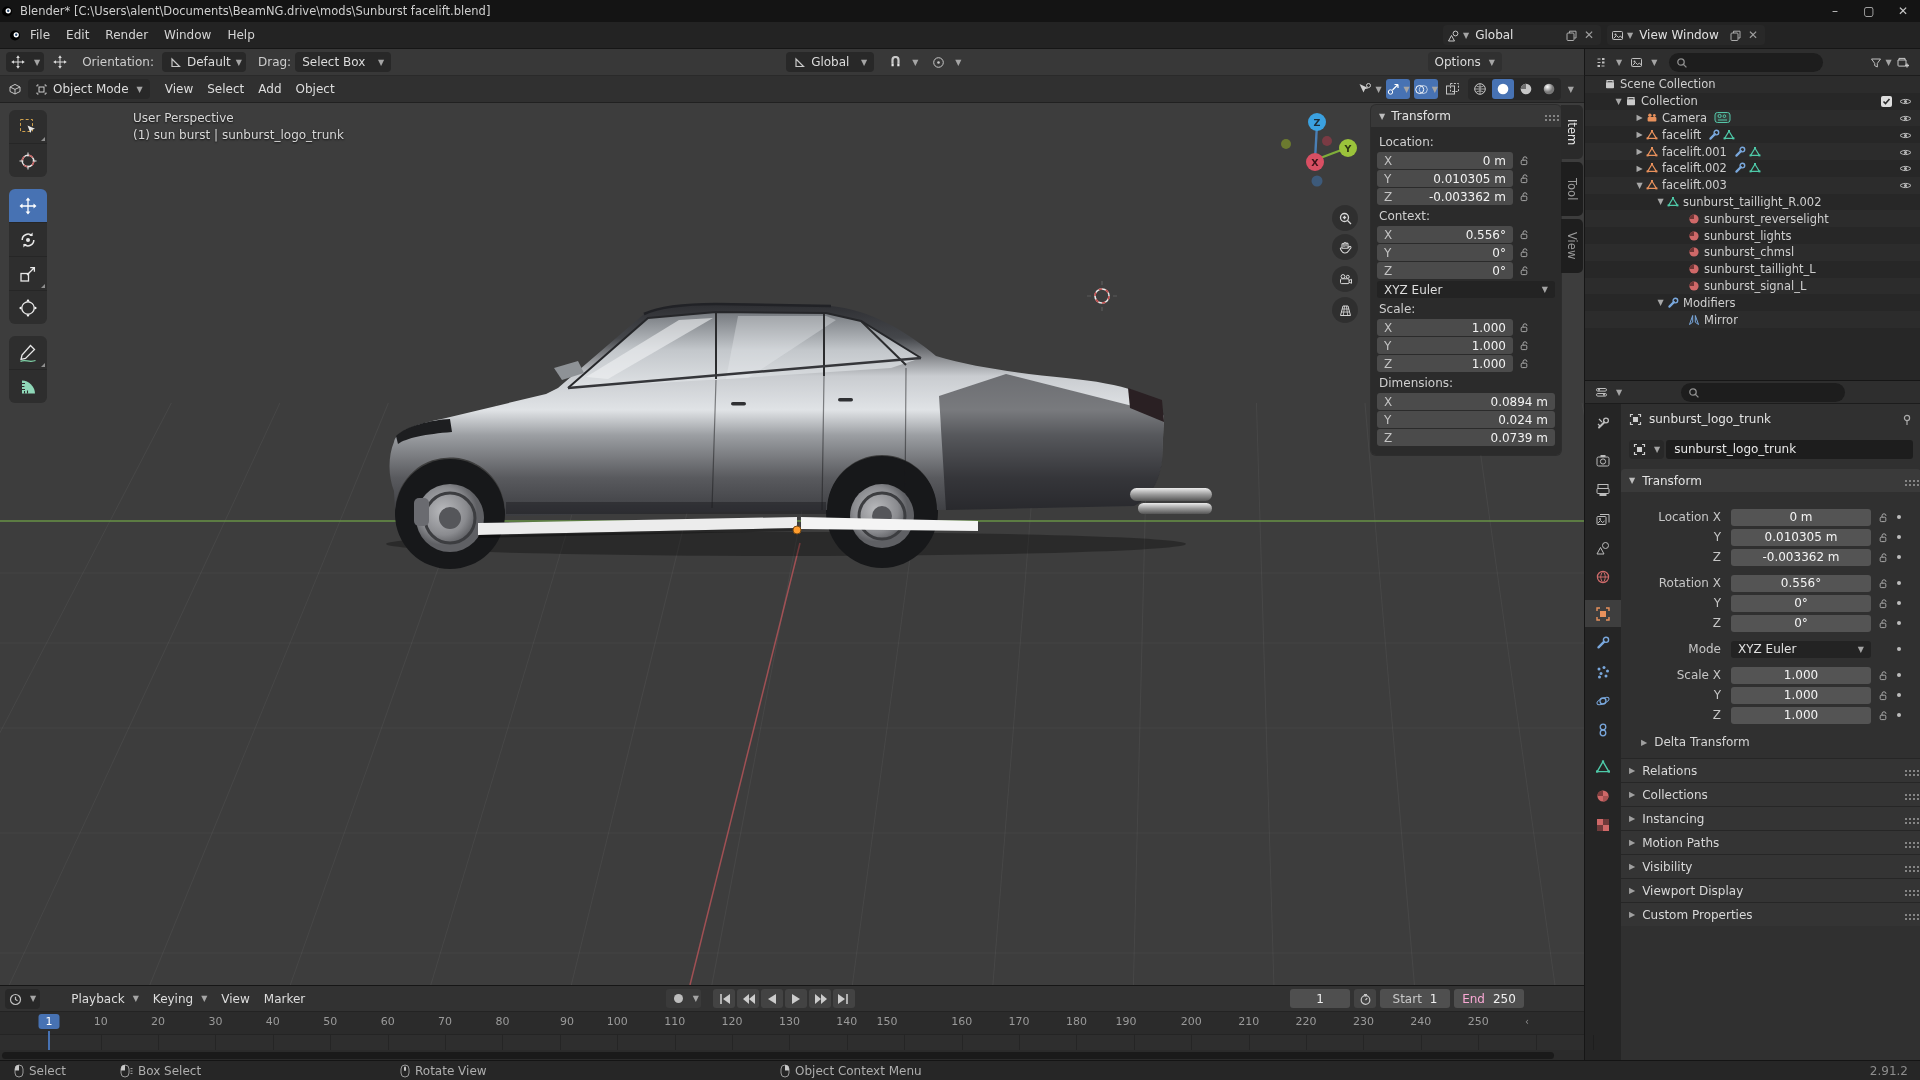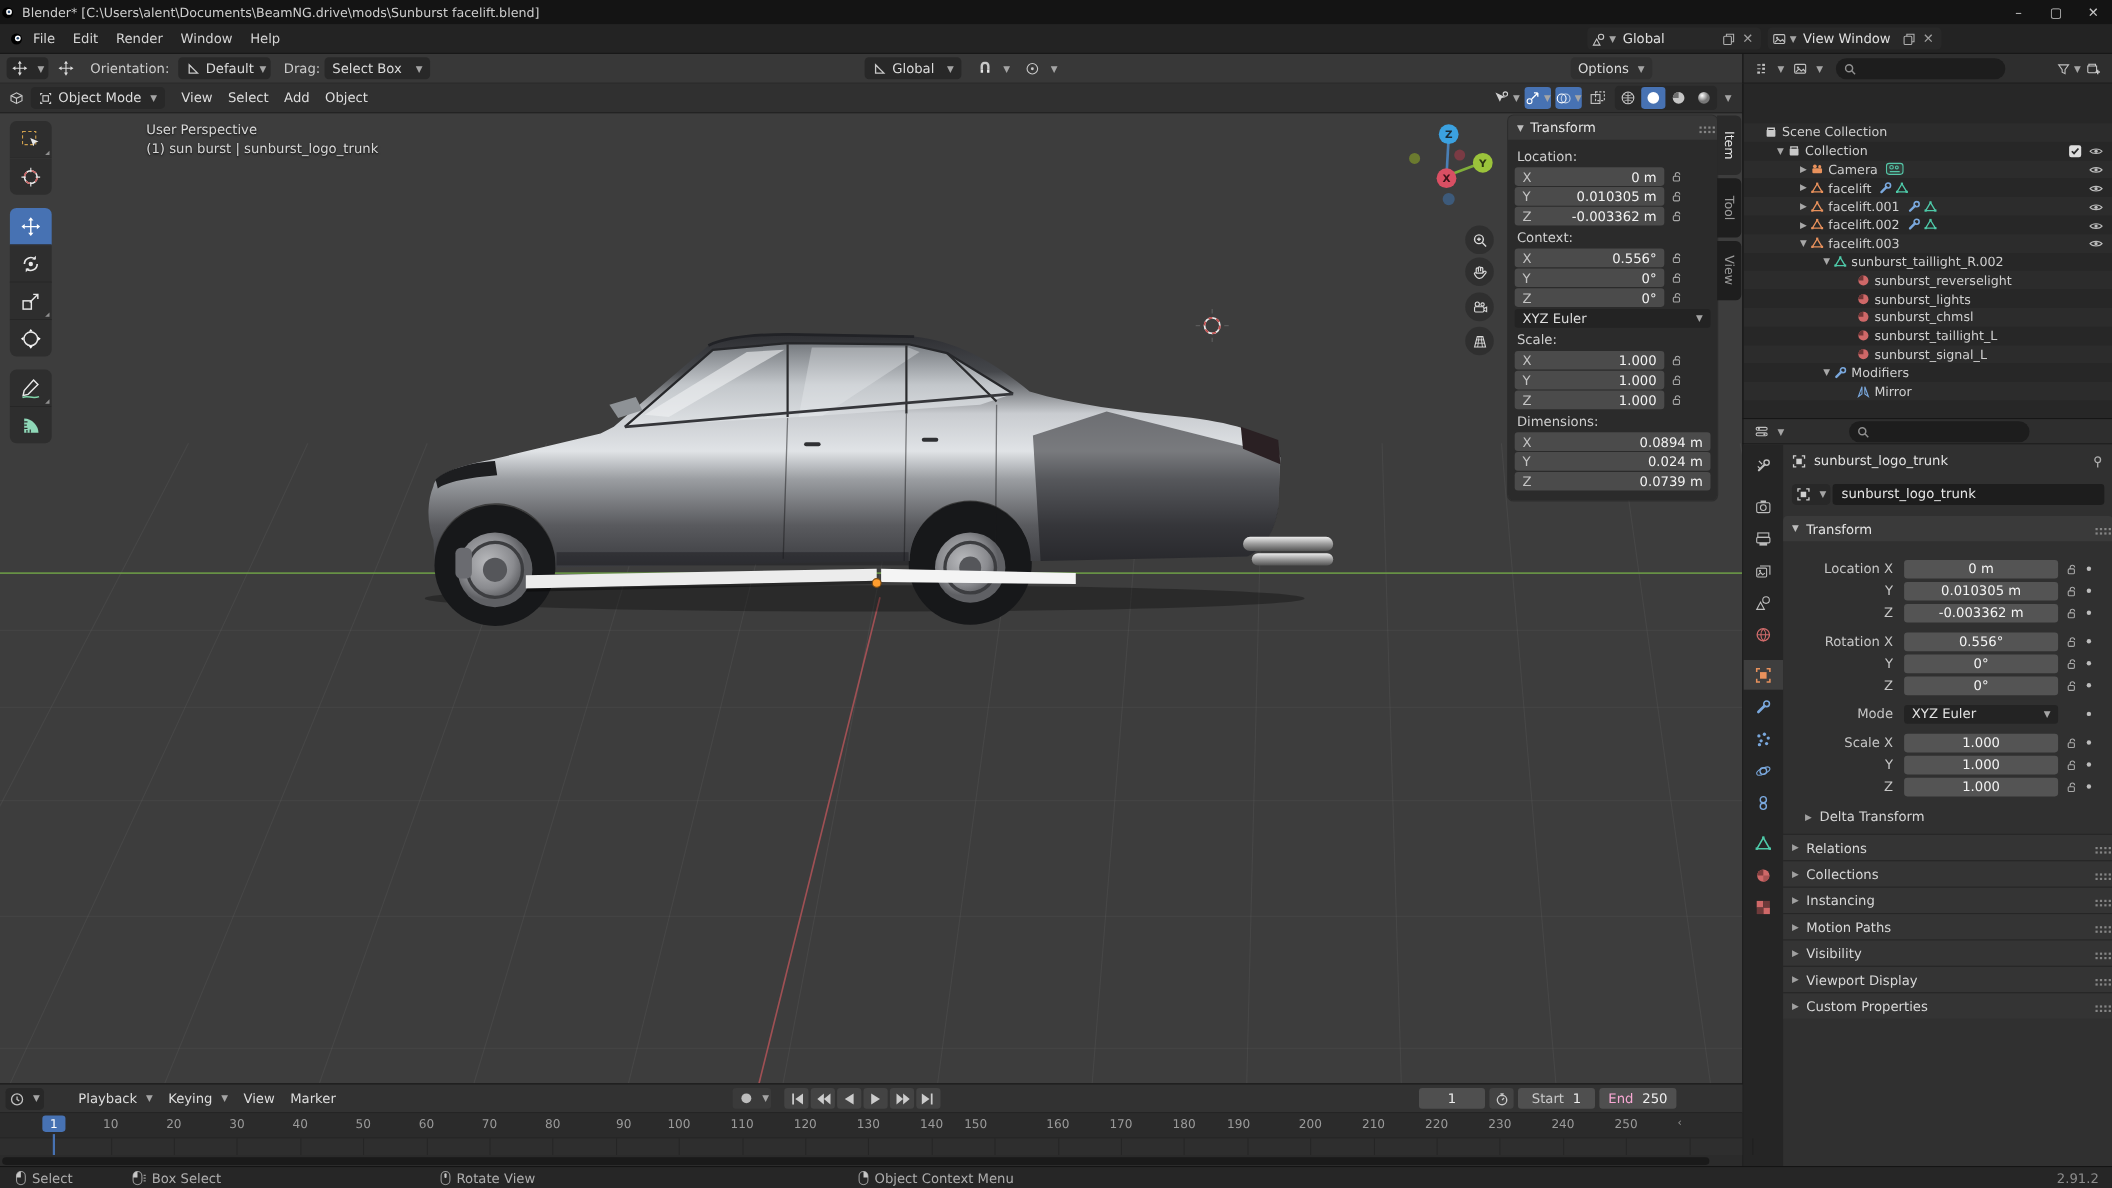--- a/index.html
+++ b/index.html
@@ -691,21 +691,21 @@
     </div>
     <div id="np-tabs" class="abs">
         <div class="np-tab active">Item</div>
         <div class="np-tab">Tool</div>
         <div class="np-tab">View</div>
       </div>
 
   </div>
 
   <div id="outliner" class="abs">
-      <div class="otrow" style="padding-left: 6px; margin-top: 36px;">
+      <div class="otrow" style="padding-left: 6px;">
         <span class="ot-exp"></span>
         <svg class="ic" width="12" height="12" viewBox="0 0 12 12">
           <path d="M2 4.2h8v5.3a.8.8 0 0 1-.8.8H2.8a.8.8 0 0 1-.8-.8z" fill="#c9c9c9"></path>
           <path d="M3 4.2V2.6h6v1.6" fill="none" stroke="#c9c9c9" stroke-width="1.2"></path>
         </svg>
         <span class="ot-label">Scene Collection</span>
         <span class="ot-right"></span>
       </div>
       <div class="otrow" style="padding-left: 27px;">
         <span class="ot-exp">▼</span>

